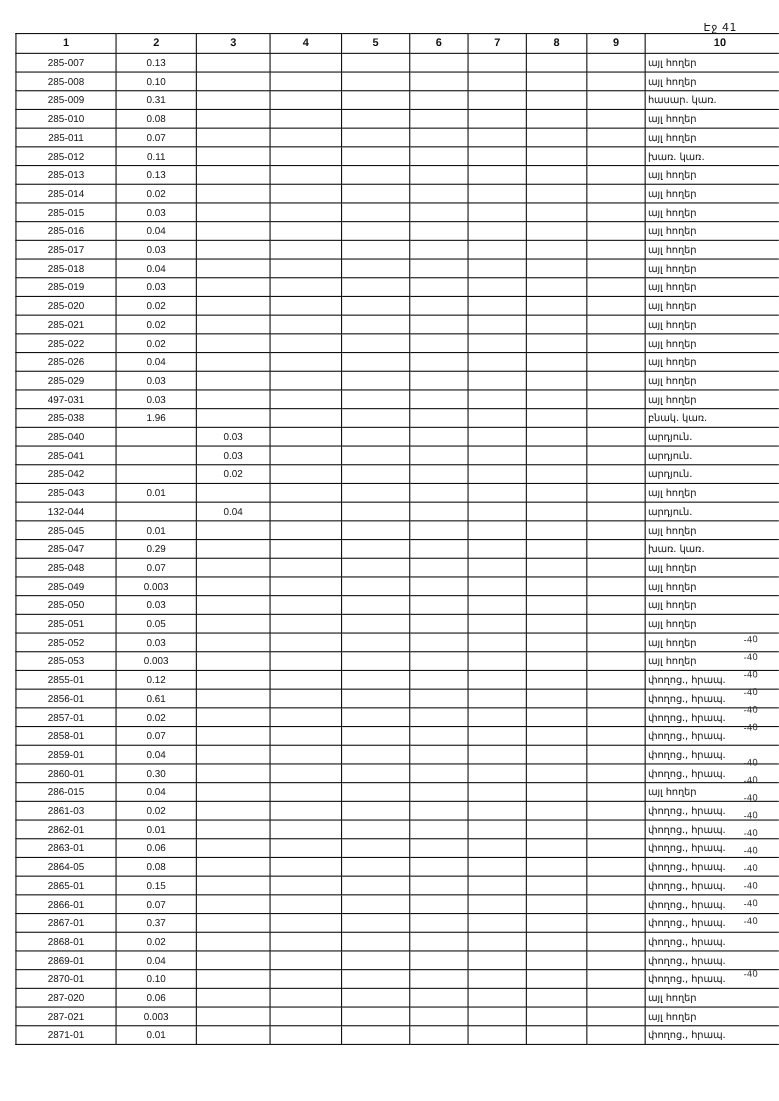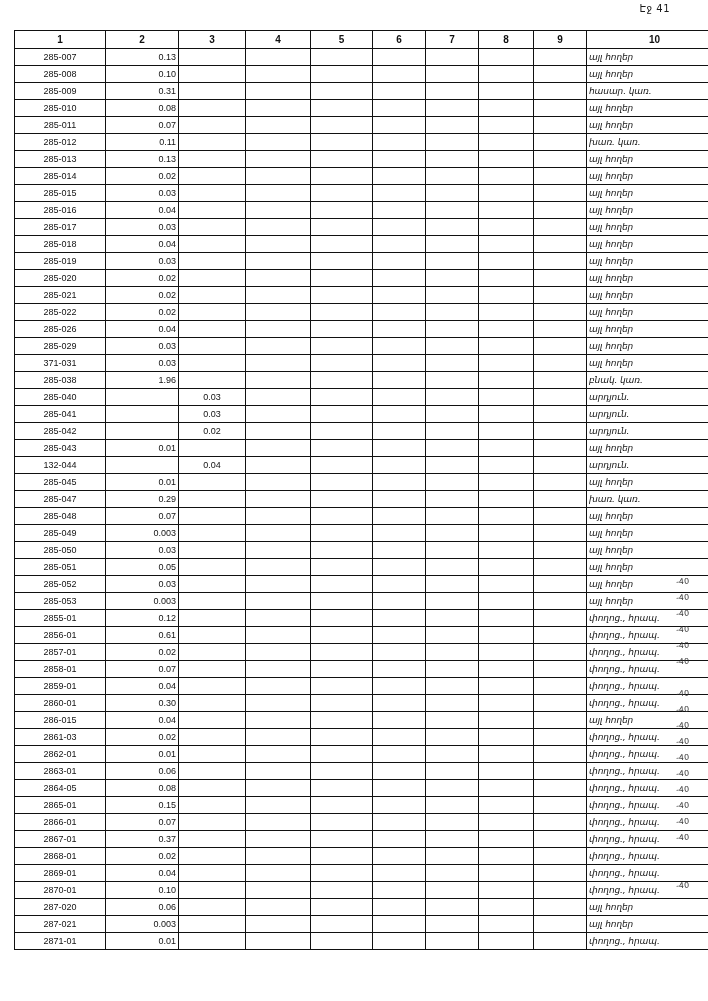--- a/index.html
+++ b/index.html
@@ -16,21 +16,21 @@
     overflow: hidden;
   }
   .page {
     position: relative;
     width: 708px;
     height: 1001px;
     box-sizing: border-box;
   }
   .page-header {
     position: absolute;
-    top: 3px;
+    top: 20px;
     right: 38px;
     font-size: 10px;
     letter-spacing: 0.5px;
     color: #1a1a1a;
     font-family: "DejaVu Sans", sans-serif;
   }
   .table-wrap {
     position: absolute;
     left: 14px;
     top: 30px;
@@ -52,35 +52,34 @@
     overflow: hidden;
     white-space: nowrap;
   }
   table.grid th {
     text-align: center;
     font-weight: bold;
     font-size: 10px;
     height: 17px;
   }
   .c-code  { width: 86px; text-align: center;   padding-left: 4px; font-size: 9.5px; }
-  .c-num   { width: 68px; text-align: right; }
+  .c-num   { width: 68px; text-align: center; }
   .c-3     { width: 62px; text-align: center; }
   .c-4     { width: 60px; }
   .c-5     { width: 57px; }
   .c-6     { width: 48px; }
   .c-7     { width: 48px; }
   .c-8     { width: 50px; }
   .c-9     { width: 48px; }
   .c-note  { width: 131px; text-align: left; padding-left: 4px; font-size: 9px; }
   .note-text {
     display: inline-block;
     font-family: "DejaVu Sans", sans-serif;
     font-size: 9px;
     letter-spacing: -0.1px;
-    font-style: italic;
   }
   .margin-notes {
     position: absolute;
     left: 676px;
     top: 30px;
     width: 30px;
   }
   .margin-note {
     position: absolute;
     font-size: 8px;
@@ -324,21 +323,21 @@
             <td class="c-3"></td>
             <td class="c-4"></td>
             <td class="c-5"></td>
             <td class="c-6"></td>
             <td class="c-7"></td>
             <td class="c-8"></td>
             <td class="c-9"></td>
             <td class="c-note"><span class="note-text">այլ հողեր</span></td>
           </tr>
           <tr>
-            <td class="c-code code-cell">371-031</td>
+            <td class="c-code code-cell">497-031</td>
             <td class="c-num">0.03</td>
             <td class="c-3"></td>
             <td class="c-4"></td>
             <td class="c-5"></td>
             <td class="c-6"></td>
             <td class="c-7"></td>
             <td class="c-8"></td>
             <td class="c-9"></td>
             <td class="c-note"><span class="note-text">այլ հողեր</span></td>
           </tr>

